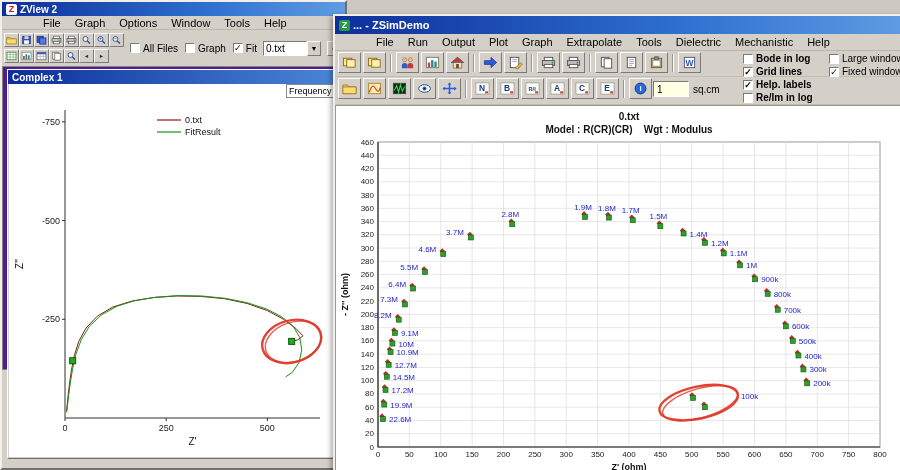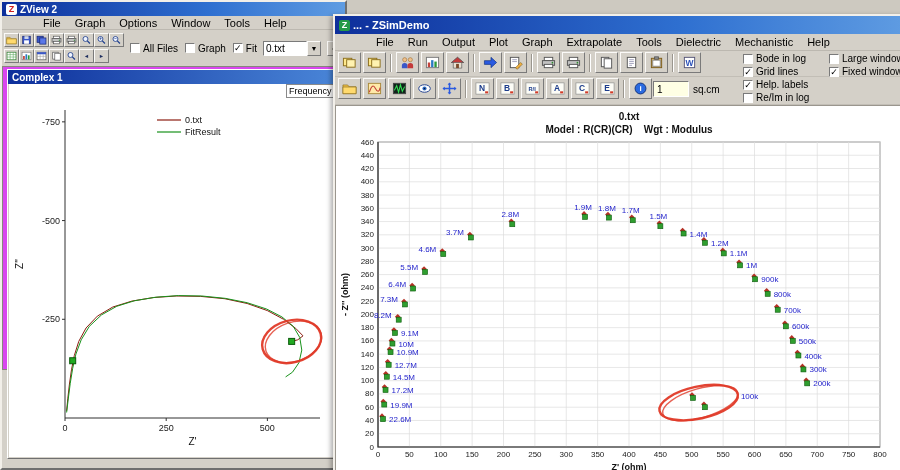--- a/index.html
+++ b/index.html
@@ -35,31 +35,31 @@
   .tsep{width:2px;height:18px;margin:0 3px;border-left:1px solid #9a968e;border-right:1px solid #fff;}
   .tbctrls{display:flex;align-items:center;gap:6px;margin-left:4px;font-size:10px;white-space:nowrap;}
   .chk{display:flex;align-items:center;gap:3px;font-size:10px;white-space:nowrap;}
   .box{display:inline-block;width:10px;height:10px;background:#fff;flex:0 0 auto;
     border:1px solid;border-color:#7a7a7a #fff #fff #7a7a7a;font-size:9px;line-height:9px;text-align:center;}
   .combo{display:flex;align-items:center;}
   .cval{width:44px;height:15px;font-size:10px;padding:0 2px;background:#fff;
     border:1px solid;border-color:#7a7a7a #fff #fff #7a7a7a;font-family:"Liberation Sans",sans-serif;}
   .cbtn{width:14px;height:15px;font-size:7px;padding:0;background:#d4d0c8;
     border:1px solid;border-color:#fbfaf8 #7a7a7a #7a7a7a #fbfaf8;}
-  .mdi{position:relative;height:304px;background:#d946ef;border:1px solid #88857e;}
+  .mdi{position:relative;height:304px;background:#4c1d95;border:1px solid #88857e;}
   .child{position:absolute;left:4px;top:2px;width:334px;height:390px;background:#d4d0c8;
     border:1px solid;border-color:#fff #6f6f6f #6f6f6f #fff;}
   .plotbox{position:absolute;left:1px;right:1px;top:14px;bottom:1px;background:#fff;overflow:hidden;}
   .tooltip{position:absolute;left:286px;top:84px;width:48px;height:14px;z-index:3;background:#fff;
     border:1px solid #8a8a8a;font-size:9px;line-height:12px;padding-left:2px;overflow:hidden;white-space:nowrap;}
   .ztb{position:relative;background:#d4d0c8;border-bottom:1px solid #c2beb6;}
   #ztb1{height:26px;}
   #ztb2{height:28px;}
   .chkcol{position:absolute;top:2px;display:flex;flex-direction:column;gap:2px;}
-  .p1{left:408px;}
+  .p1{left:408px;font-weight:bold;}
   .p2{left:494px;}
   .areagrp{position:absolute;left:318px;top:4px;display:flex;align-items:center;gap:4px;font-size:10px;}
   .areain{width:36px;height:16px;background:#ffffe4;font-size:10px;padding:0 3px;
     border:1px solid;border-color:#7a7a7a #fff #fff #7a7a7a;font-family:"Liberation Sans",sans-serif;}
   .chartbox{height:385px;background:#fff;border:1px solid #9a968e;margin:0;overflow:hidden;}
 </style>
 </head>
 <body>
 
 <div id="desktop">

